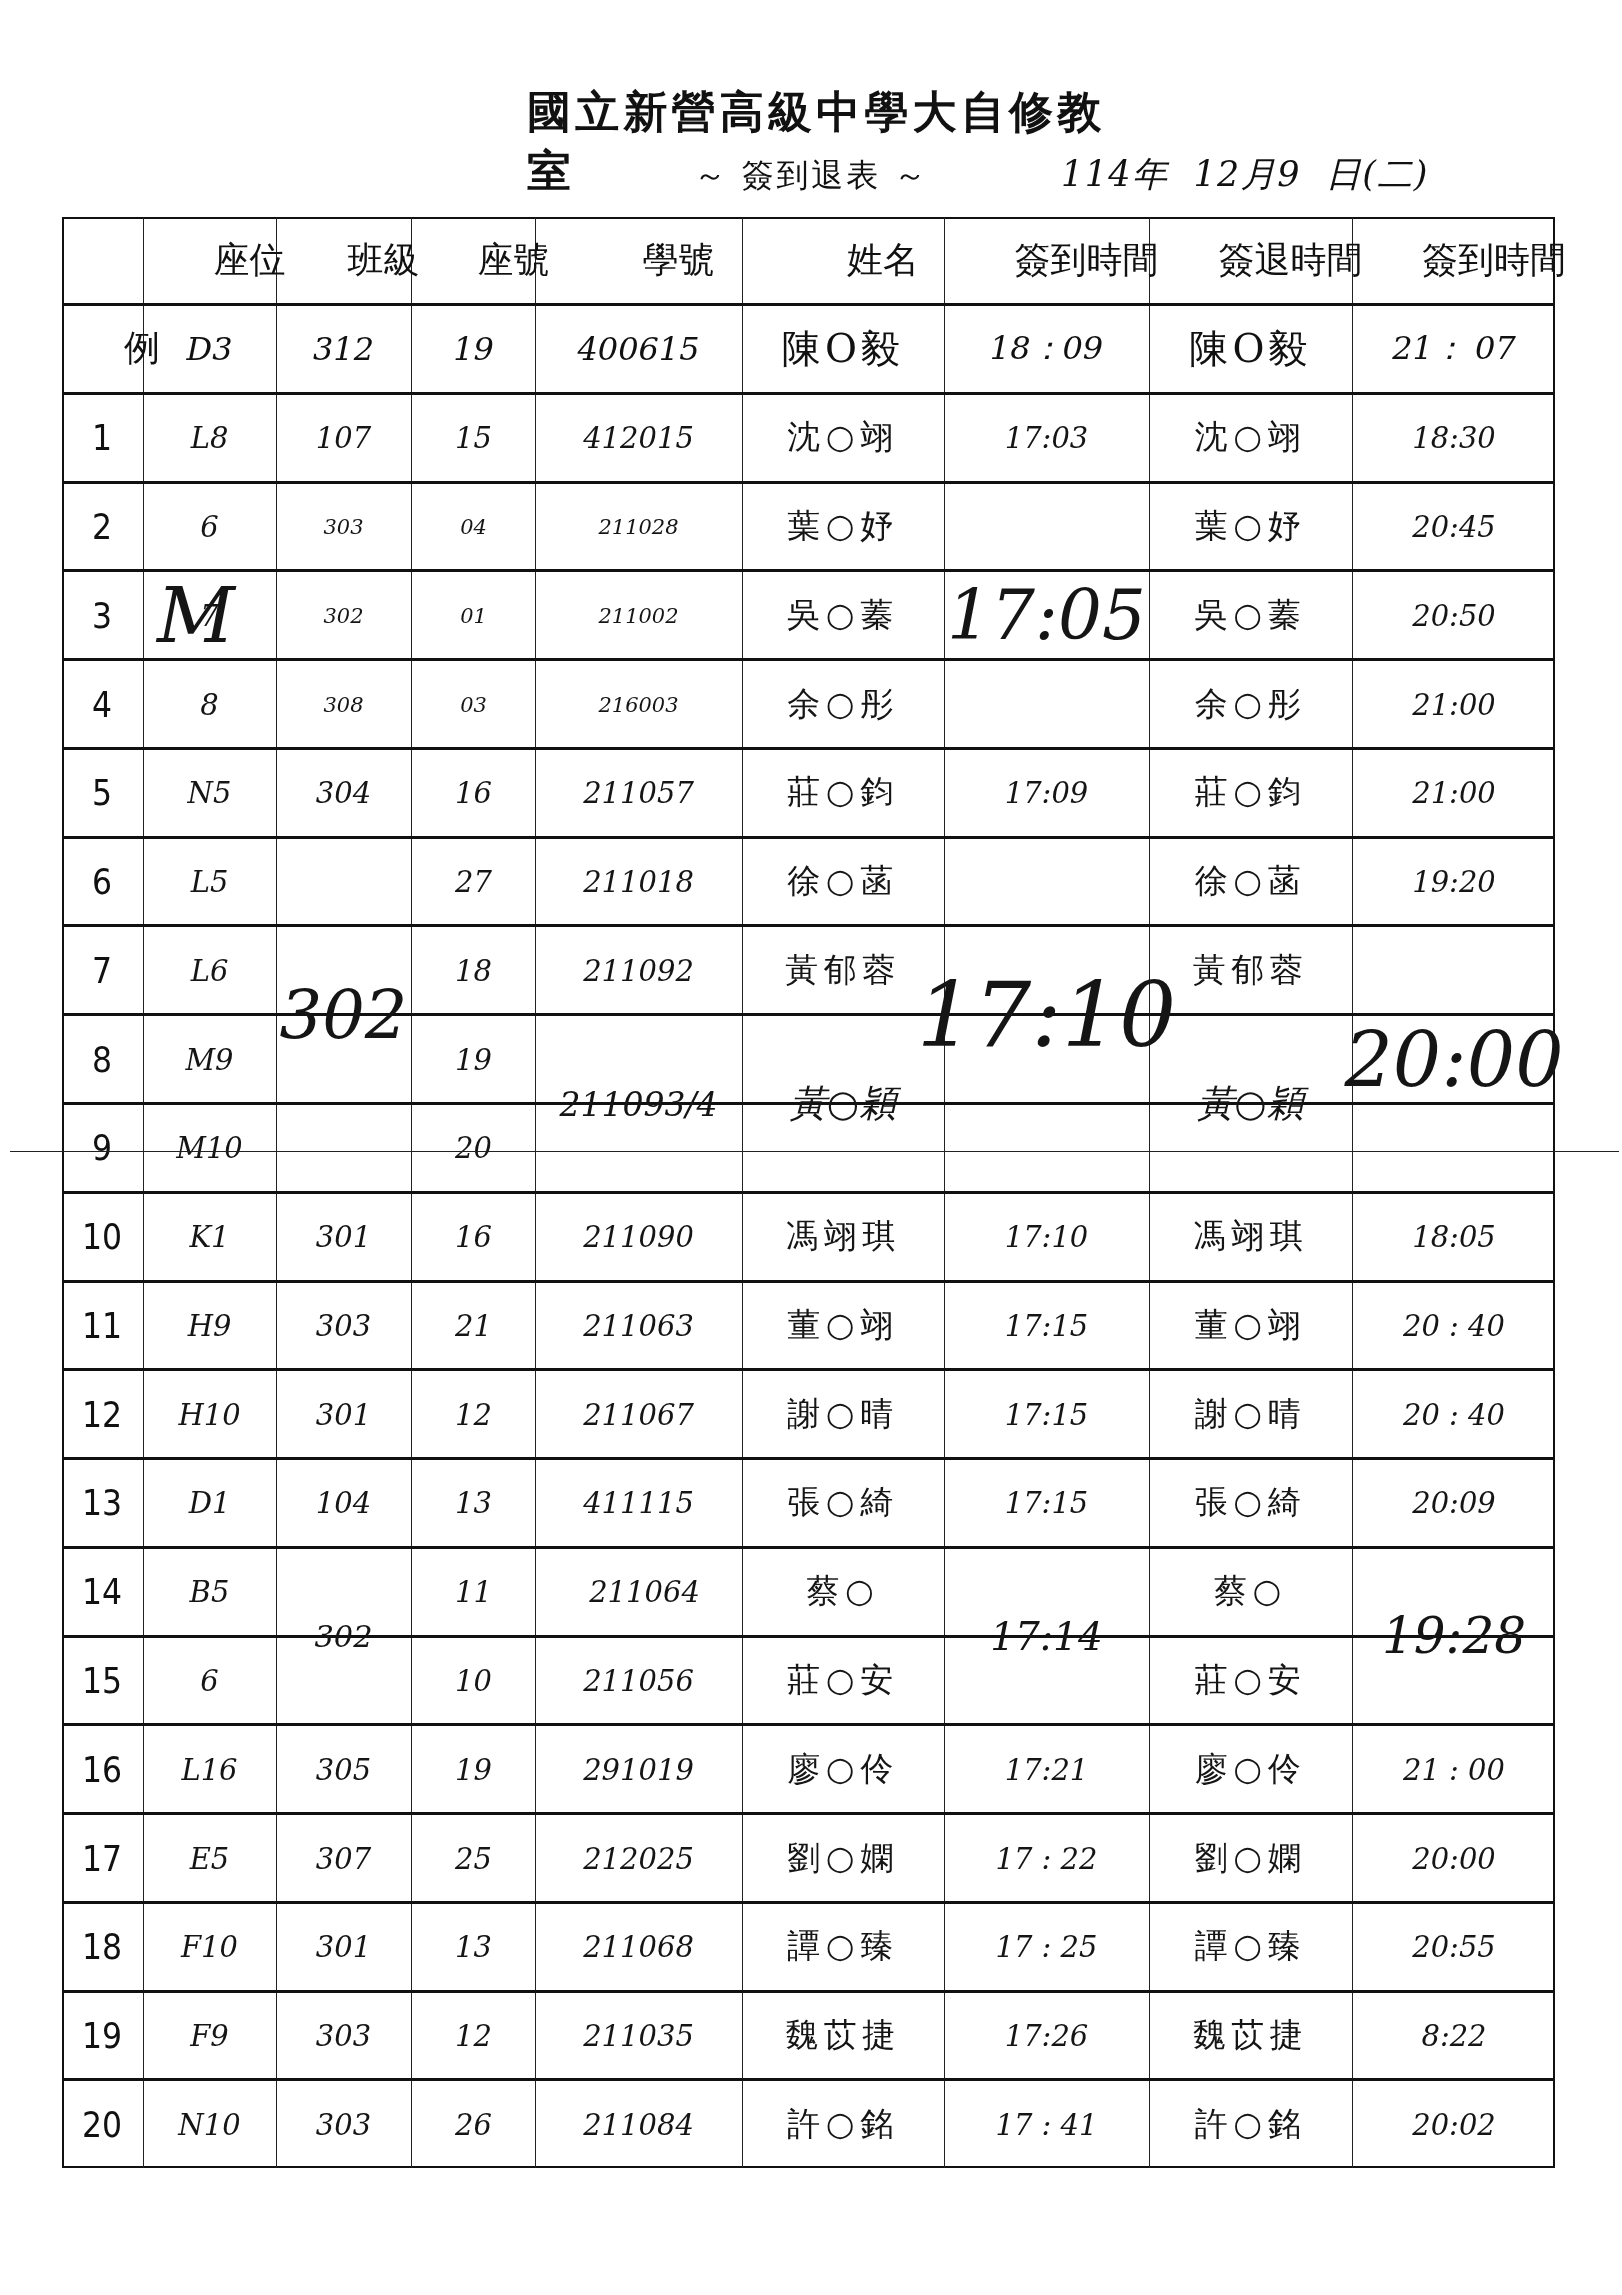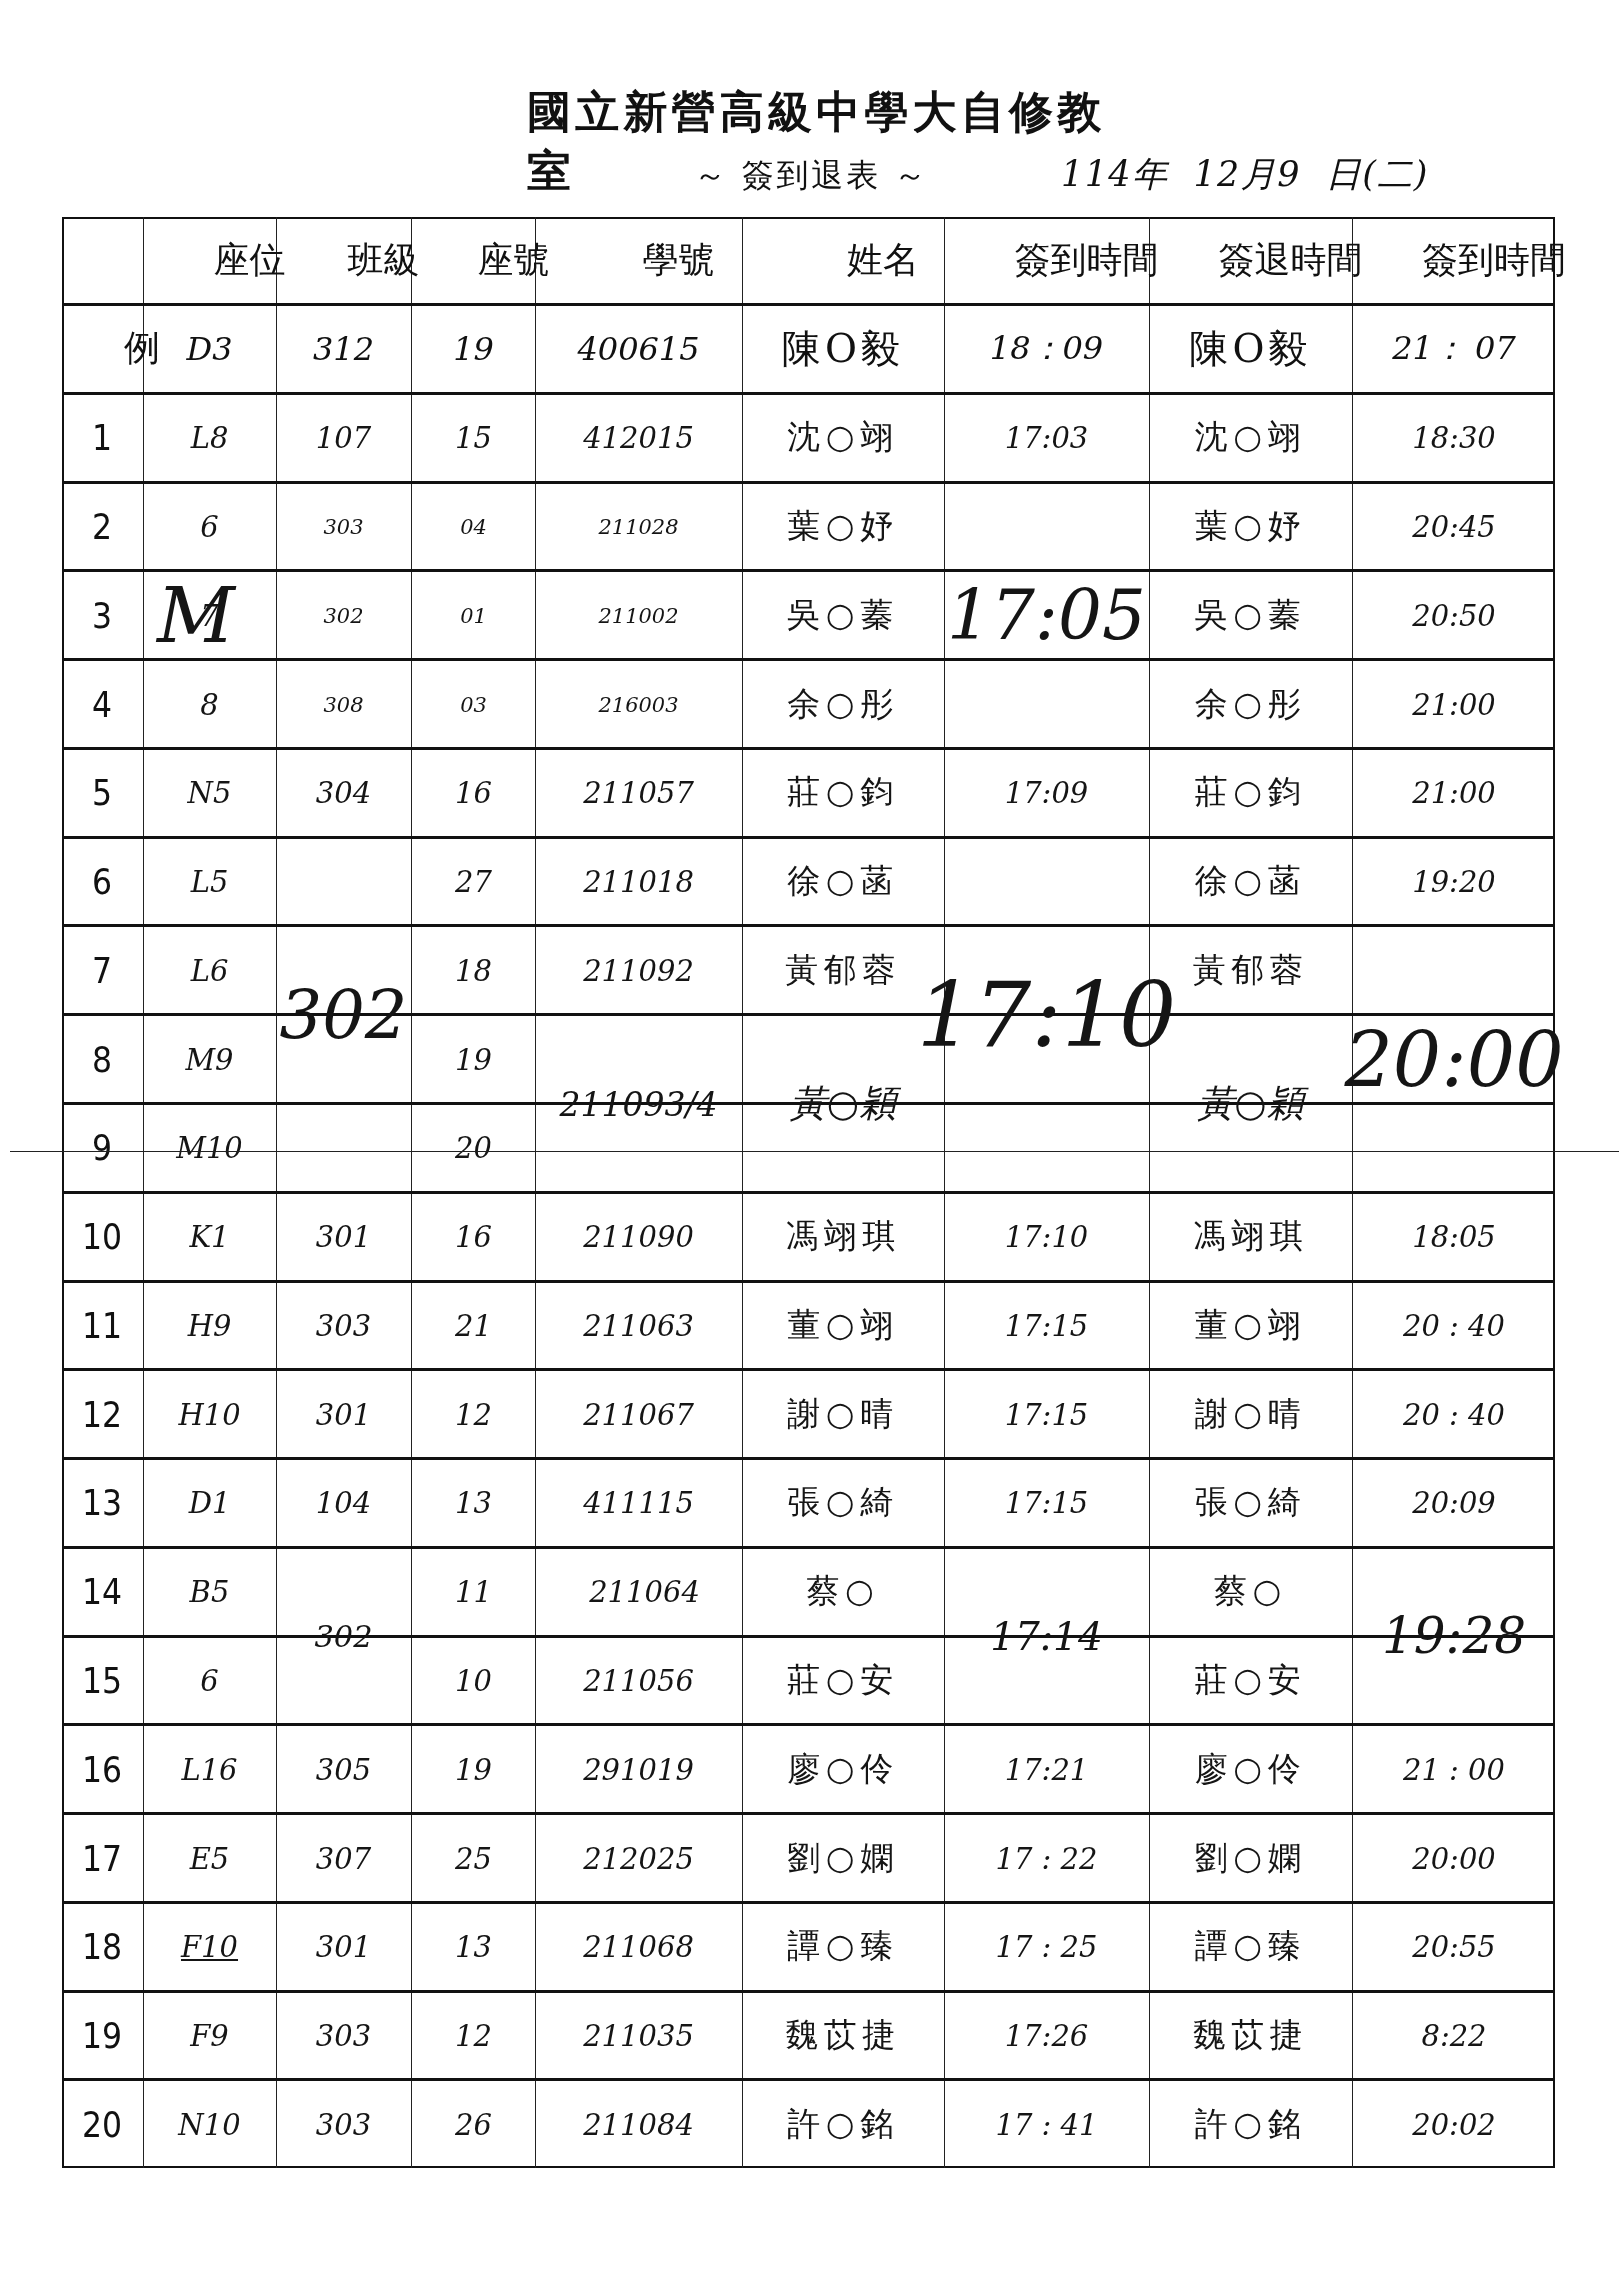--- a/index.html
+++ b/index.html
@@ -231,21 +231,21 @@
     <div class="cell rownum" style="left: 62px; width: 80px; top: 1814px; height: 89px;">17</div>
     <div class="cell hw" style="left: 143px; width: 133px; top: 1814px; height: 89px;">E5</div>
     <div class="cell hw" style="left: 276px; width: 135px; top: 1814px; height: 89px;">307</div>
     <div class="cell hw" style="left: 411px; width: 125px; top: 1814px; height: 89px;">25</div>
     <div class="cell hw" style="left: 535px; width: 207px; top: 1814px; height: 89px;">212025</div>
     <div class="cell hw name" style="left: 742px; width: 202px; top: 1814px; height: 89px;">劉○嫻</div>
     <div class="cell hw" style="left: 944px; width: 205px; top: 1814px; height: 89px; text-align: right;">17 : 22</div>
     <div class="cell hw name" style="left: 1149px; width: 203px; top: 1814px; height: 89px;">劉○嫻</div>
     <div class="cell hw" style="left: 1352px; width: 204px; top: 1814px; height: 89px;">20:00</div>
     <div class="cell rownum" style="left: 62px; width: 80px; top: 1902px; height: 89px;">18</div>
-    <div class="cell hw" style="left: 143px; width: 133px; top: 1902px; height: 89px; text-decoration: underline;">F10</div>
+    <div class="cell hw" style="left: 143px; width: 133px; top: 1902px; height: 89px;">F10</div>
     <div class="cell hw" style="left: 276px; width: 135px; top: 1902px; height: 89px;">301</div>
     <div class="cell hw" style="left: 411px; width: 125px; top: 1902px; height: 89px;">13</div>
     <div class="cell hw" style="left: 535px; width: 207px; top: 1902px; height: 89px;">211068</div>
     <div class="cell hw name" style="left: 742px; width: 202px; top: 1902px; height: 89px;">譚○臻</div>
     <div class="cell hw" style="left: 944px; width: 205px; top: 1902px; height: 89px;">17 : 25</div>
     <div class="cell hw name" style="left: 1149px; width: 203px; top: 1902px; height: 89px;">譚○臻</div>
     <div class="cell hw" style="left: 1352px; width: 204px; top: 1902px; height: 89px;">20:55</div>
     <div class="cell rownum" style="left: 62px; width: 80px; top: 1991px; height: 89px;">19</div>
     <div class="cell hw" style="left: 143px; width: 133px; top: 1991px; height: 89px;">F9</div>
     <div class="cell hw" style="left: 276px; width: 135px; top: 1991px; height: 89px;">303</div>

